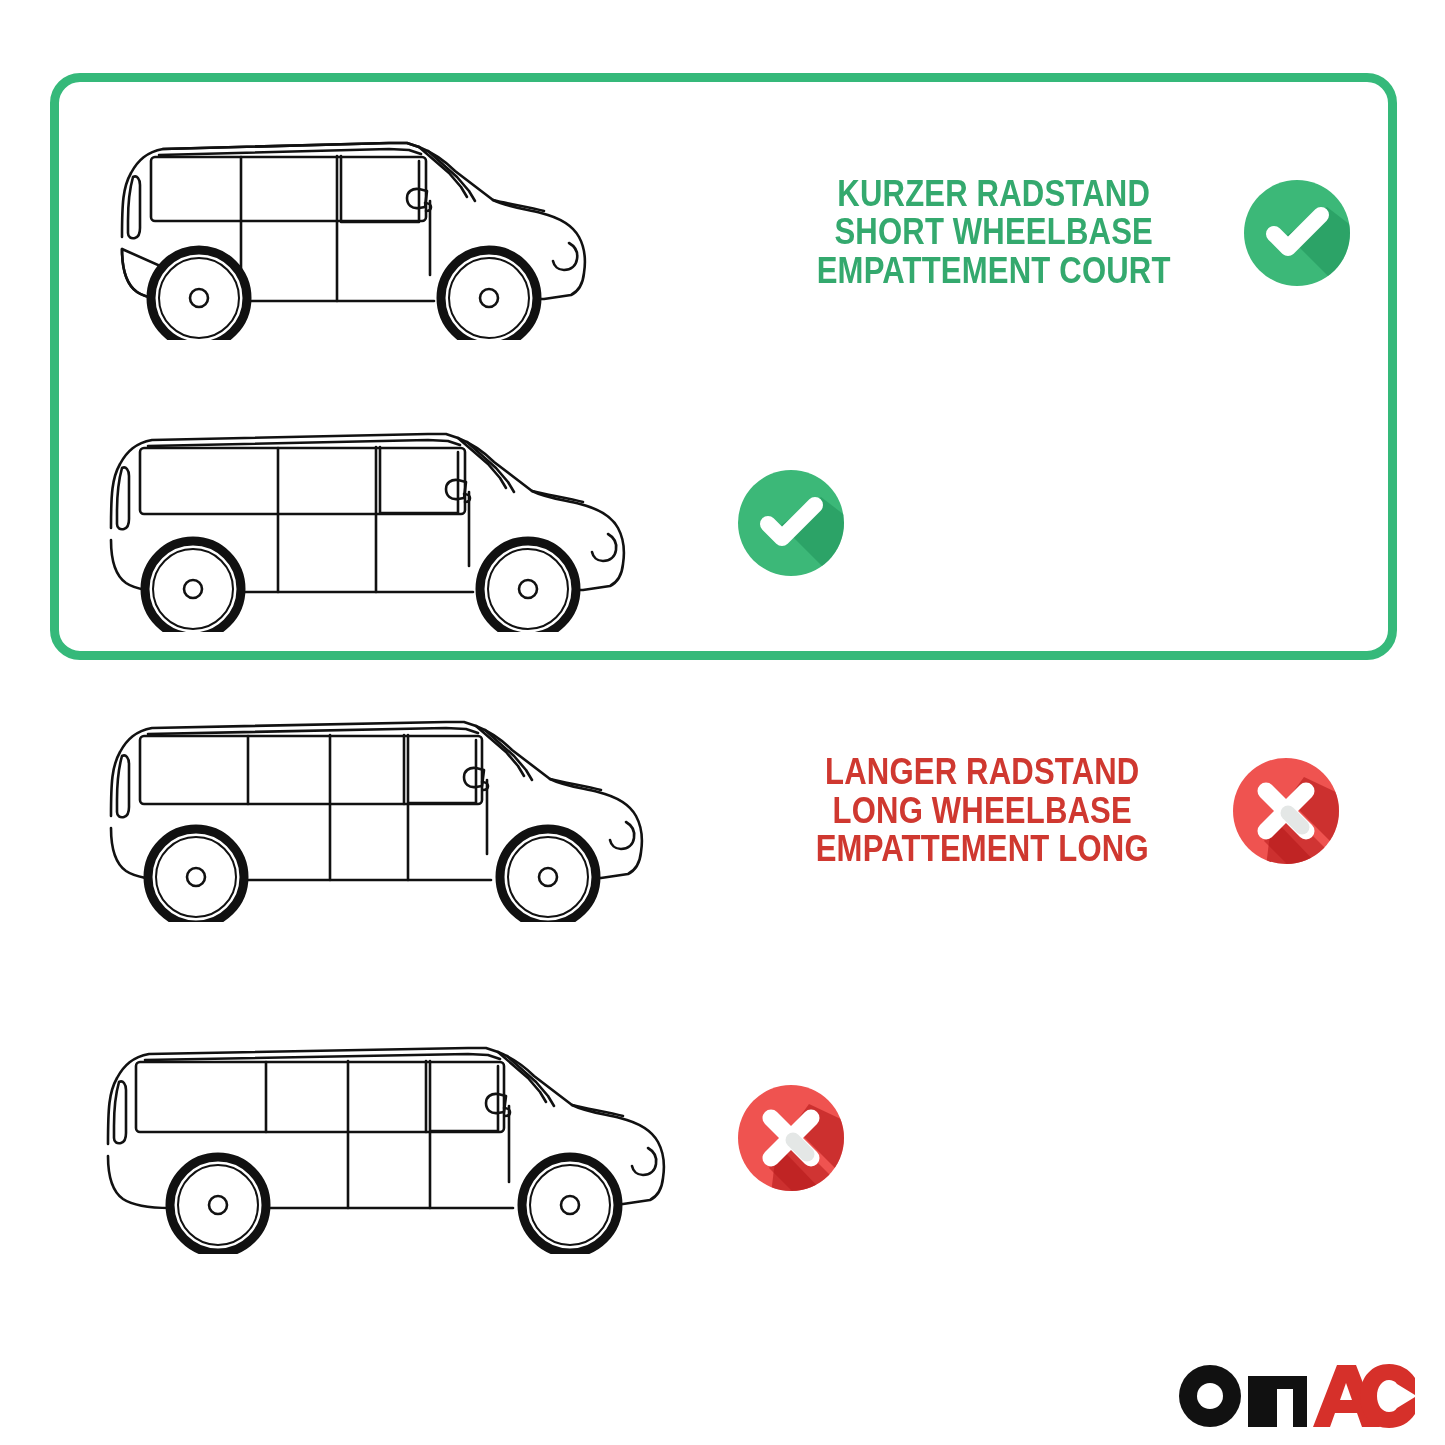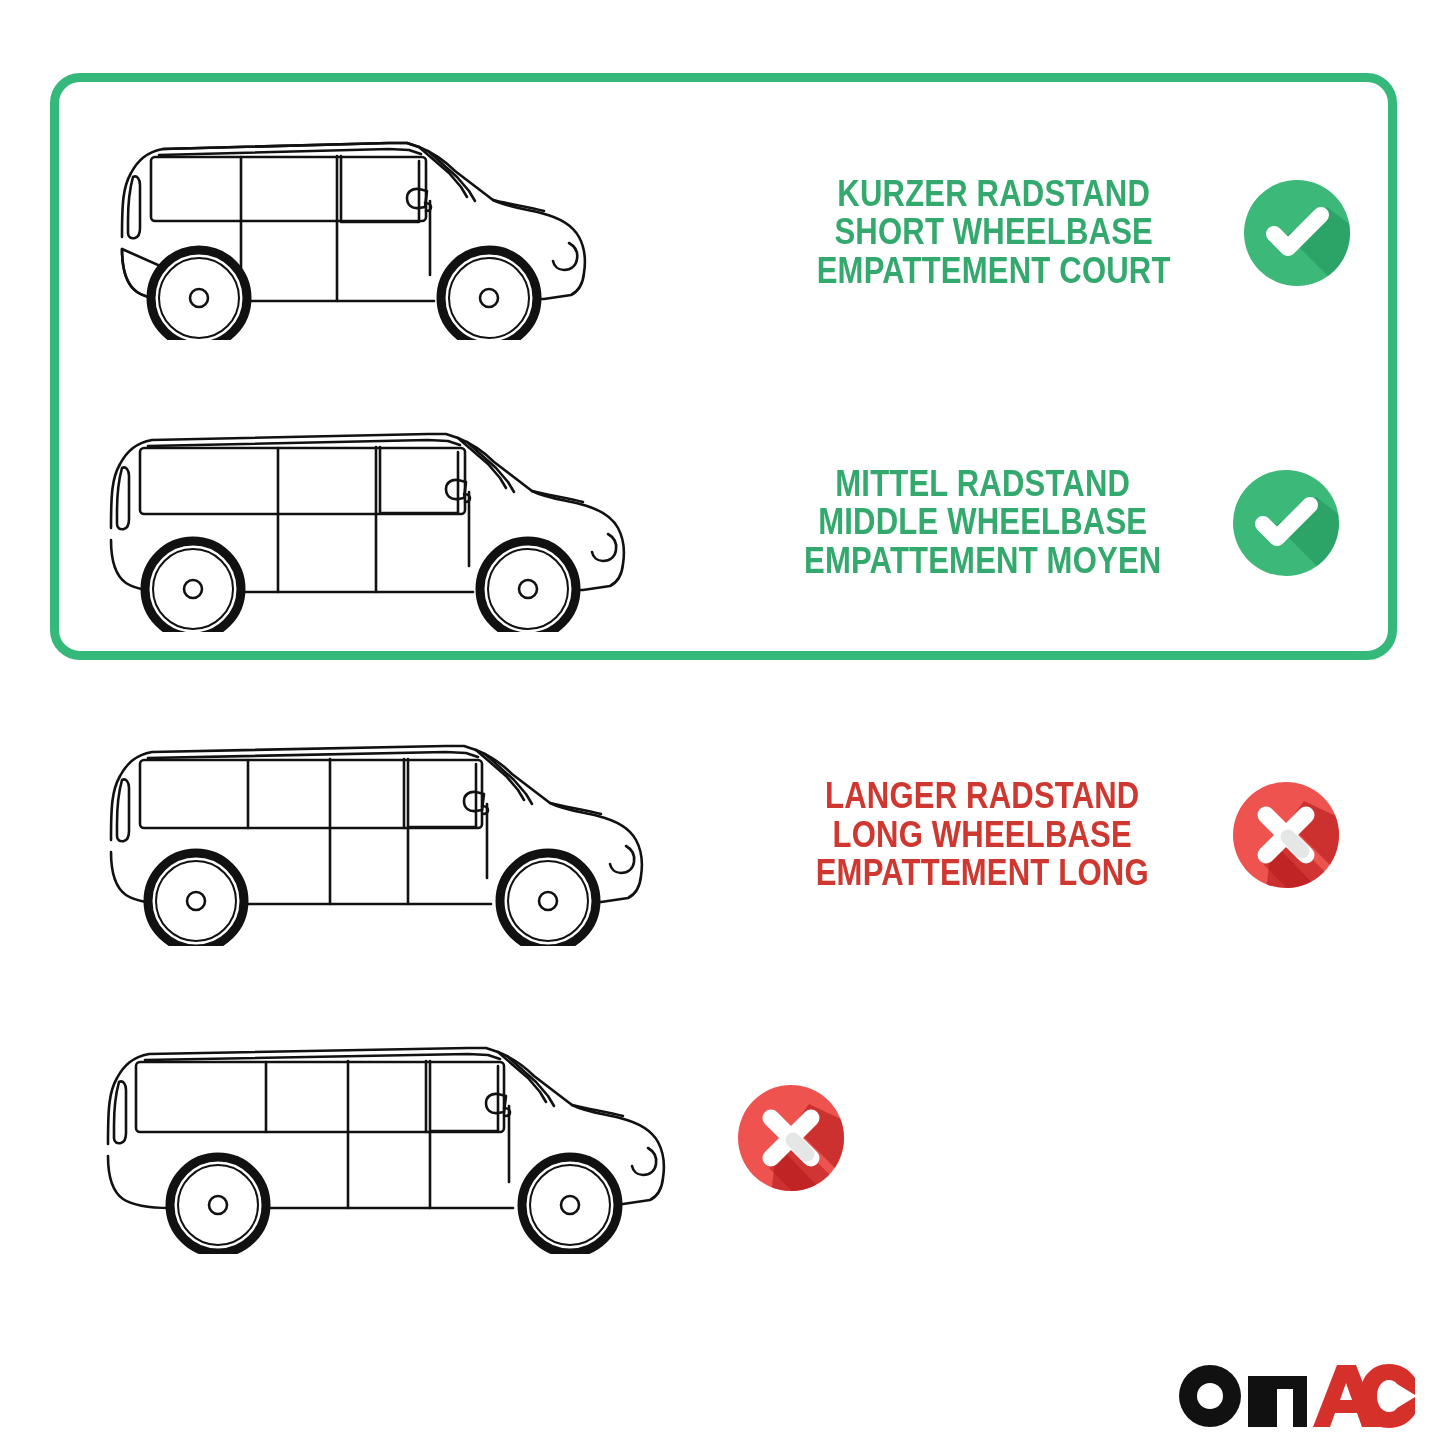--- a/index.html
+++ b/index.html
@@ -31,21 +31,21 @@
   
   .row {
     position: absolute;
     left: 0;
     width: 1445px;
     display: flex;
     align-items: center;
   }
   #row-0 { top: 110px;  height: 245px; margin-left: 11px; }
   #row-1 { top: 400px;  height: 245px; }
-  #row-2 { top: 710px;  height: 250px; }
+  #row-2 { top: 686px;  height: 250px; }
   #row-3 { top: 1010px; height: 255px; }
 
   .van-cell {
     width: 735px;
     height: 100%;
     display: flex;
     align-items: center;
     justify-content: flex-start;
     padding-left: 78px;
     box-sizing: border-box;
@@ -201,27 +201,20 @@
         <circle cx="115" cy="175" r="9" fill="#ffffff" stroke="#111111" stroke-width="2.6"></circle>
       </g>
       <g>
         <circle cx="450" cy="175" r="48" fill="#ffffff" stroke="#111111" stroke-width="9"></circle>
         <circle cx="450" cy="175" r="40" fill="none" stroke="#111111" stroke-width="2"></circle>
         <circle cx="450" cy="175" r="9" fill="#ffffff" stroke="#111111" stroke-width="2.6"></circle>
       </g>
     </svg>
   </div>
 
-  <div class="label-cell">
-    <div class="lines ok-text">
-      <span class="ln">MITTEL RADSTAND</span>
-      <span class="ln">MIDDLE WHEELBASE</span>
-      <span class="ln">EMPATTEMENT MOYEN</span>
-    </div>
-  </div>
 
   <div class="badge-cell">
     <svg width="112" height="112" viewBox="0 0 112 112">
       <defs>
         <clipPath id="cc1">
             <circle cx="56" cy="56" r="53"></circle>
           </clipPath>
       </defs>
       <circle cx="56" cy="56" r="53" fill="#3cb878"></circle>
       <g clip-path="url(#cc1)">

